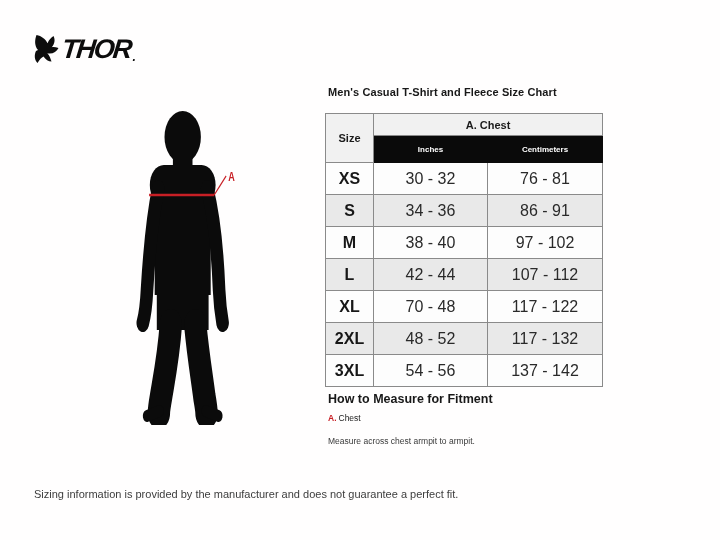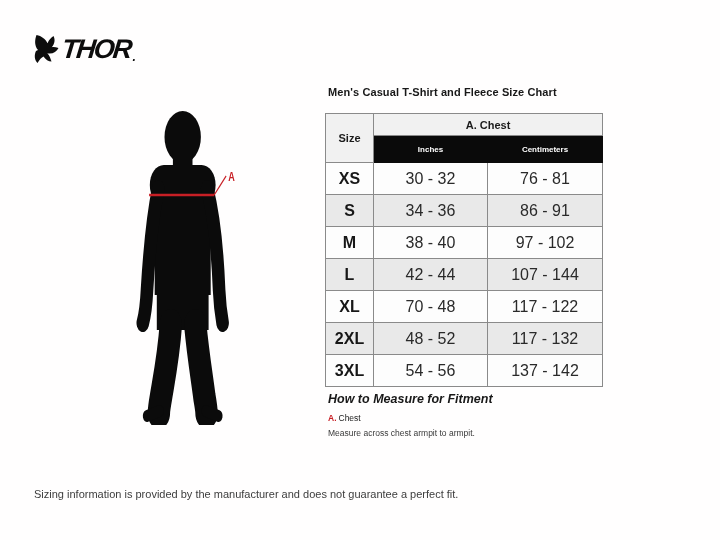--- a/index.html
+++ b/index.html
@@ -54,26 +54,26 @@
   .size-table th.unit-head {
     height: 27px; background: #0a0a0a; border-color: #0a0a0a;
     color: #ffffff; font-size: 8px; font-weight: bold;
   }
   .size-table td { height: 32px; font-size: 16px; color: #2a2a2a; background: #fdfdfd; }
   .size-table td.size-cell { font-weight: bold; color: #171717; }
   .size-table tr.data-row:nth-child(even) td { background: #e9e9e9; }
 
   .measure-title {
     position: absolute; left: 328px; top: 392px;
-    font-size: 12.5px; font-weight: bold; color: #181818; font-style: italic;
+    font-size: 12.5px; font-weight: bold; color: #181818;
   }
   .measure-item { position: absolute; left: 328px; top: 413px; font-size: 8.5px; }
   .measure-key { color: #c81f25; font-weight: bold; }
   .measure-name { color: #1b1b1b; font-weight: normal; margin-left: 2px; }
-  .measure-desc { margin-top: 5px; color: #3a3a3a; font-weight: normal; }
+  .measure-desc { margin-top: 13px; color: #3a3a3a; font-weight: normal; }
 
   
   .footer {
     position: absolute; left: 34px; top: 489px;
     font-size: 11px; line-height: 10px; color: #3d3d3d;
   }
 </style>
 </head>
 <body>
 
@@ -136,21 +136,21 @@
       <td>86 - 91</td>
     </tr>
     <tr class="data-row">
       <td class="size-cell">M</td>
       <td>38 - 40</td>
       <td>97 - 102</td>
     </tr>
     <tr class="data-row">
       <td class="size-cell">L</td>
       <td>42 - 44</td>
-      <td>107 - 144</td>
+      <td>107 - 112</td>
     </tr>
     <tr class="data-row">
       <td class="size-cell">XL</td>
       <td>70 - 48</td>
       <td>117 - 122</td>
     </tr>
     <tr class="data-row">
       <td class="size-cell">2XL</td>
       <td>48 - 52</td>
       <td>117 - 132</td>

